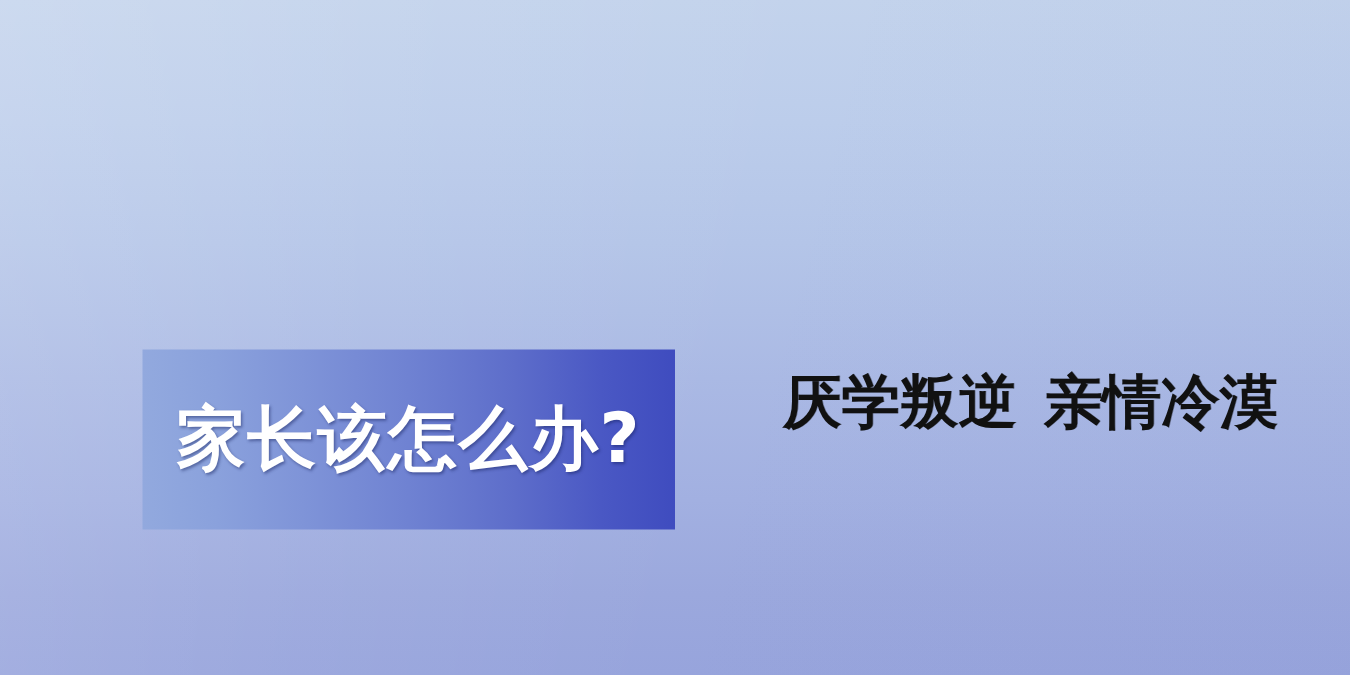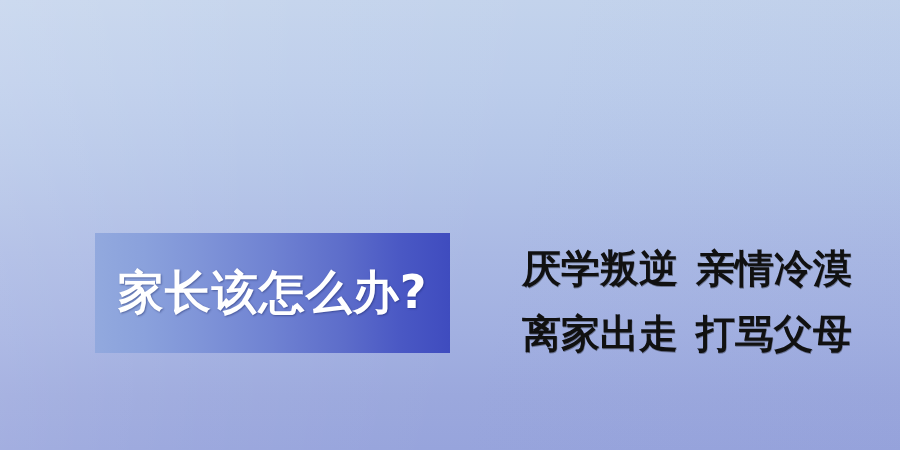--- a/index.html
+++ b/index.html
@@ -126,20 +126,17 @@
   <div class="badge">
     <div class="badge-text">家长该怎么办?</div>
   </div>
 
   <div class="symptoms">
 
     <div class="symptom-line">
       <span>厌学叛逆</span><span class="gap"></span><span>亲情冷漠</span>
     </div>
 
-    <div class="symptom-line">
-      <span>离家出走</span><span class="gap"></span><span>打骂父母</span>
-    </div>
 
 
   </div>
 
 </div>
 
 </body></html>

